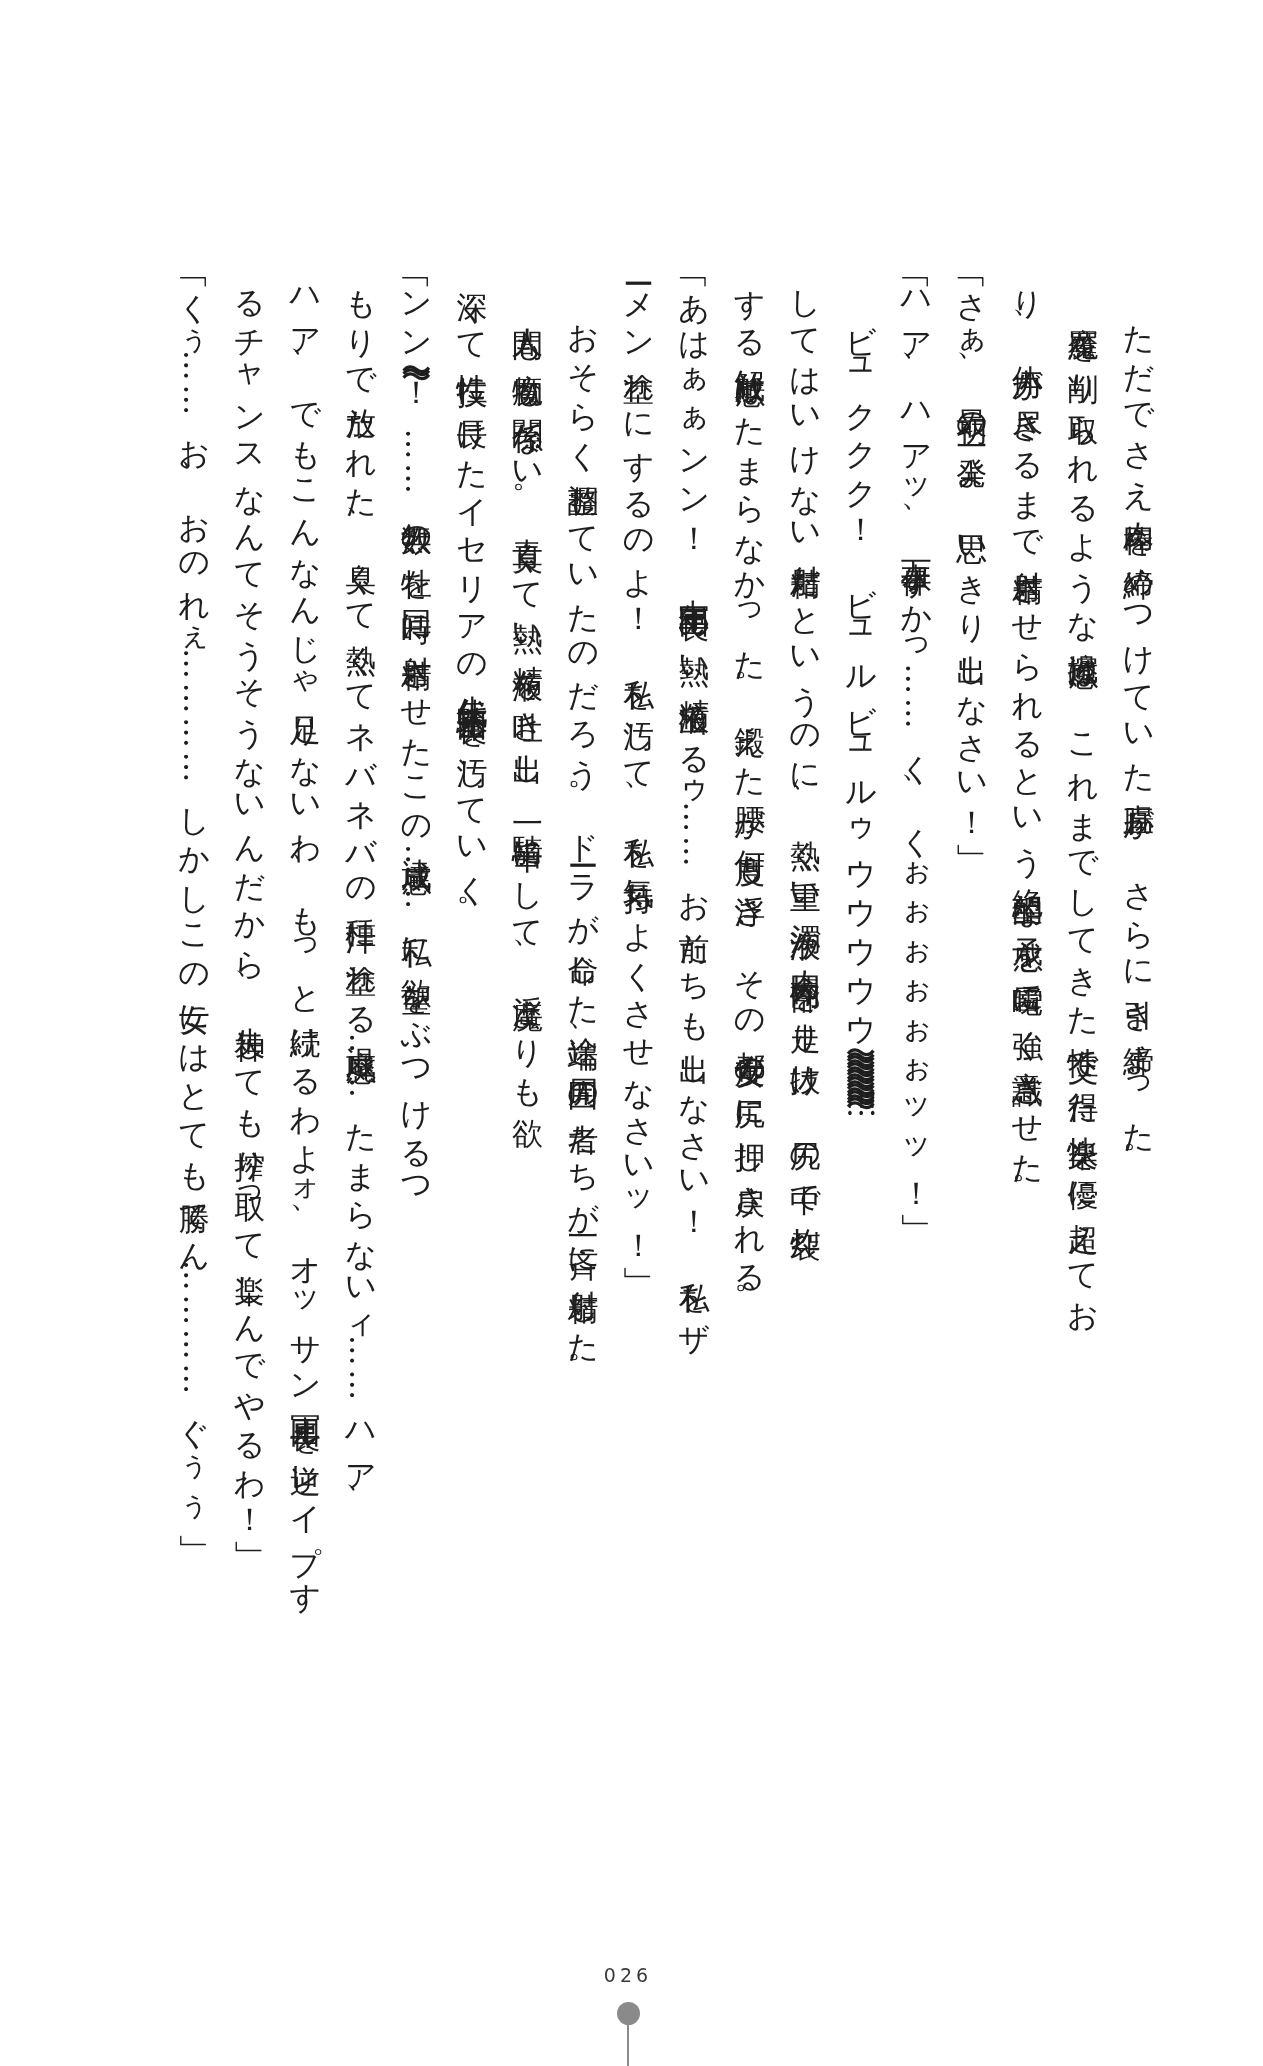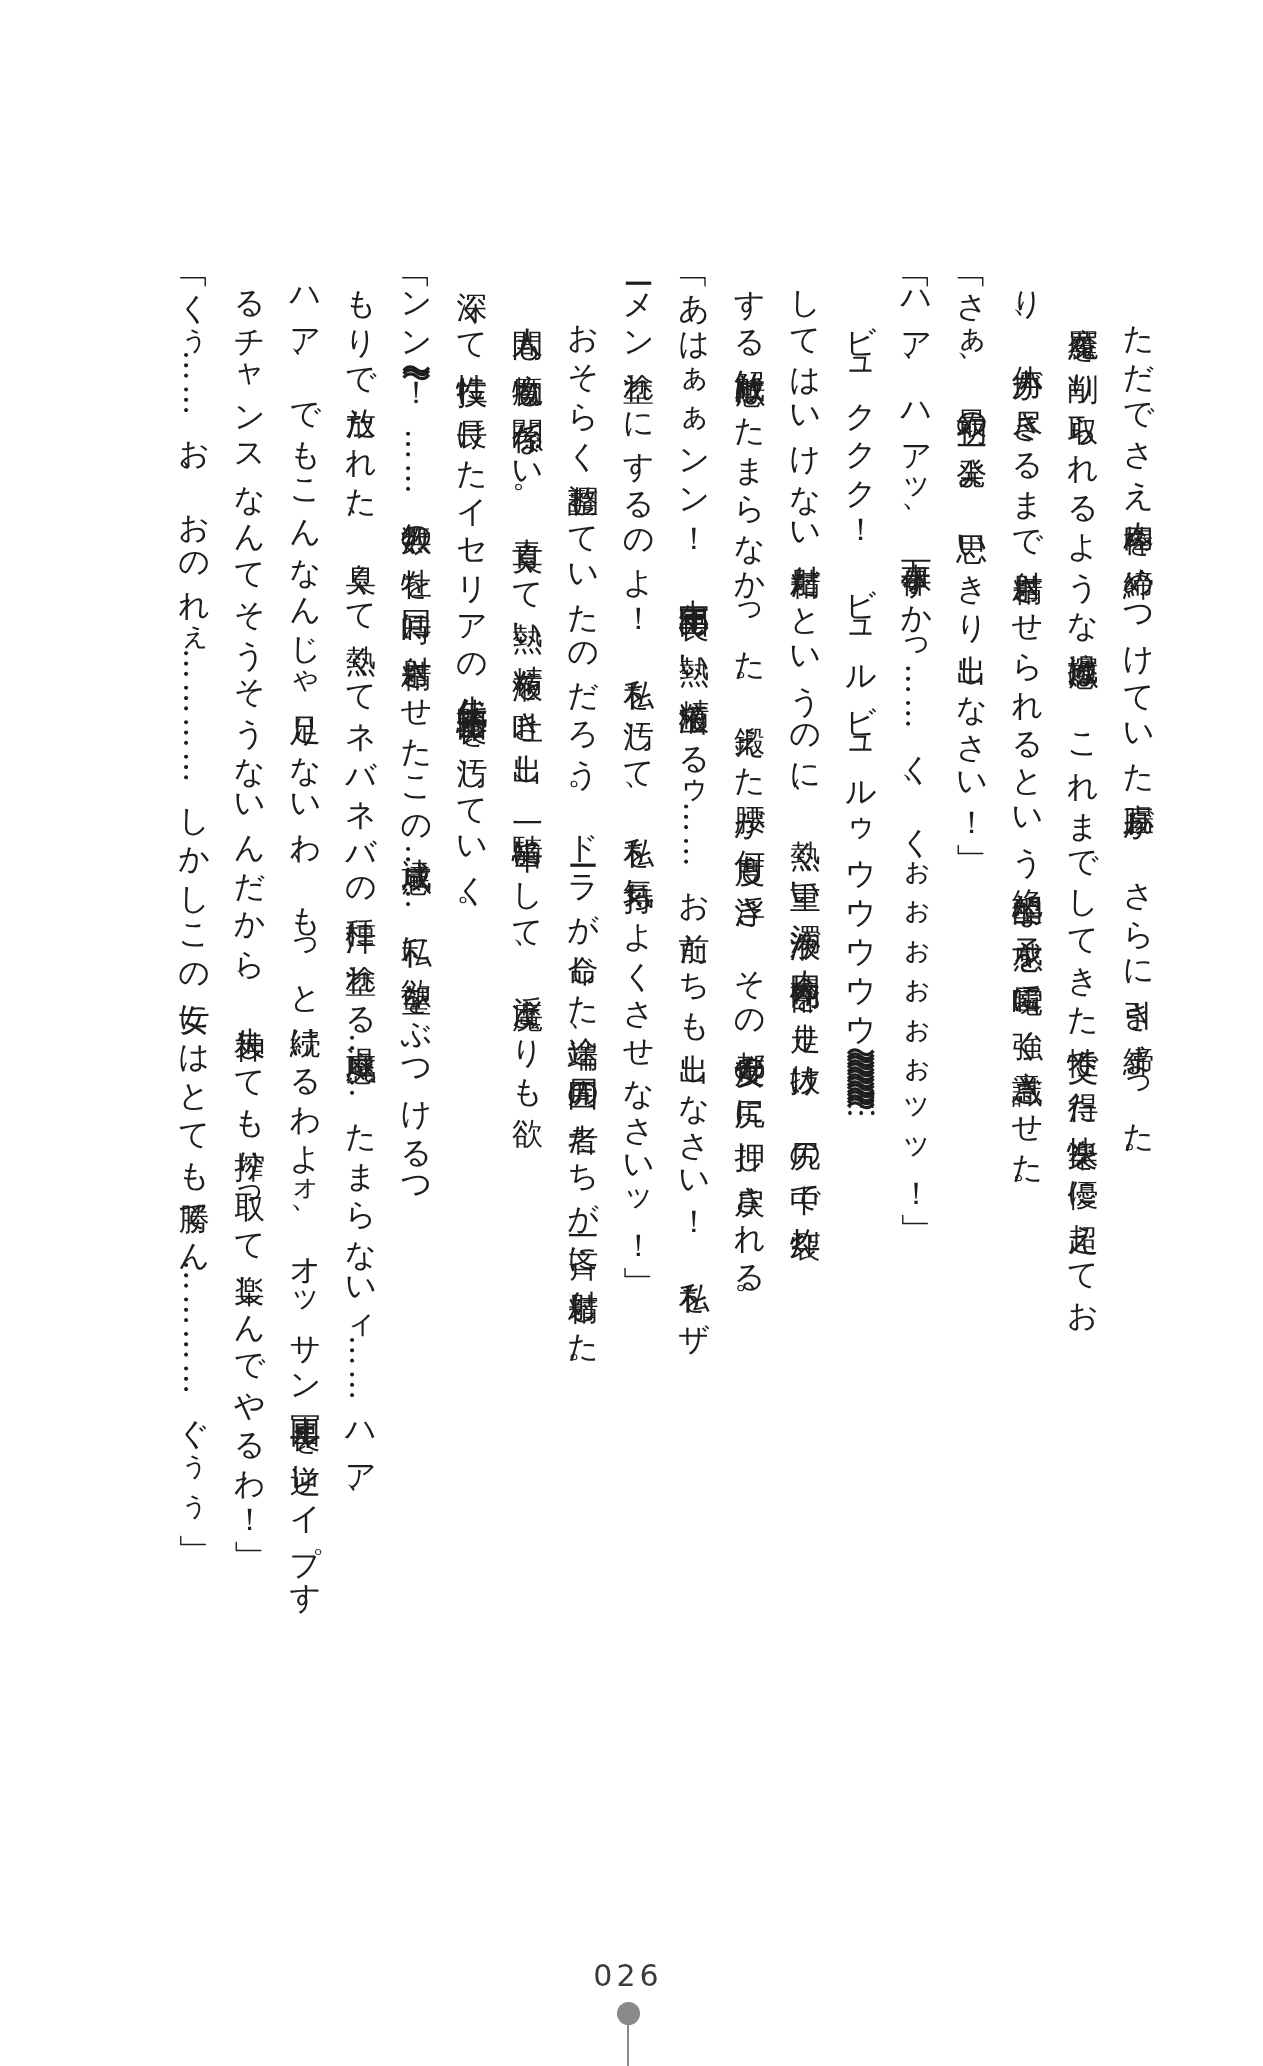--- a/index.html
+++ b/index.html
@@ -27,21 +27,21 @@
   .col.indent{padding-top:34.5px;}
   .tcy{
     text-combine-upright:all;
     -webkit-text-combine:horizontal;
     letter-spacing:0;
   }
   .footer{position:absolute;left:0;top:0;width:100%;height:100%;pointer-events:none;}
   .pnum{
     position:absolute;left:628px;top:1962px;transform:translateX(-50%);
     font-family:"DejaVu Sans","Liberation Sans",sans-serif;
-    font-size:30px;line-height:27px;letter-spacing:4px;
+    font-size:19px;line-height:27px;letter-spacing:4px;
     color:var(--pnum,#3b3b3b);
     text-align:center;
   }
   .dot{
     position:absolute;left:617px;top:2002px;width:23px;height:23px;
     border-radius:50%;background:var(--marker,#8a8a8a);
   }
   .vline{
     position:absolute;left:627px;top:2023px;width:2px;height:43px;
     background:var(--marker,#8a8a8a);

